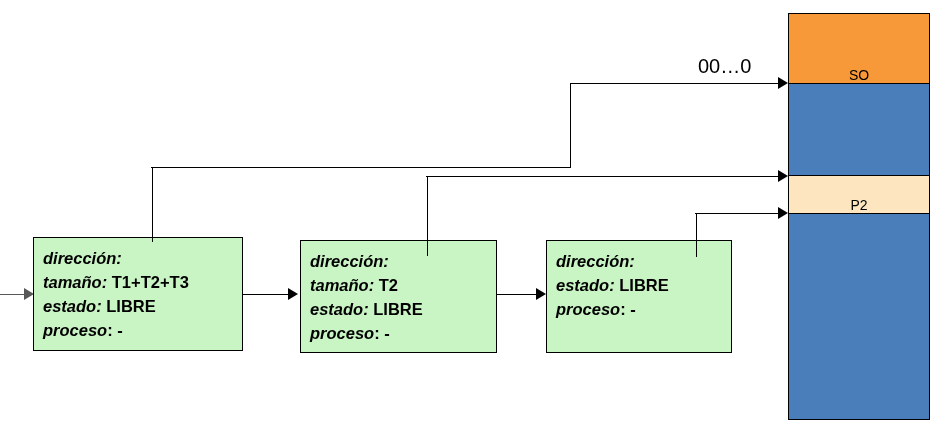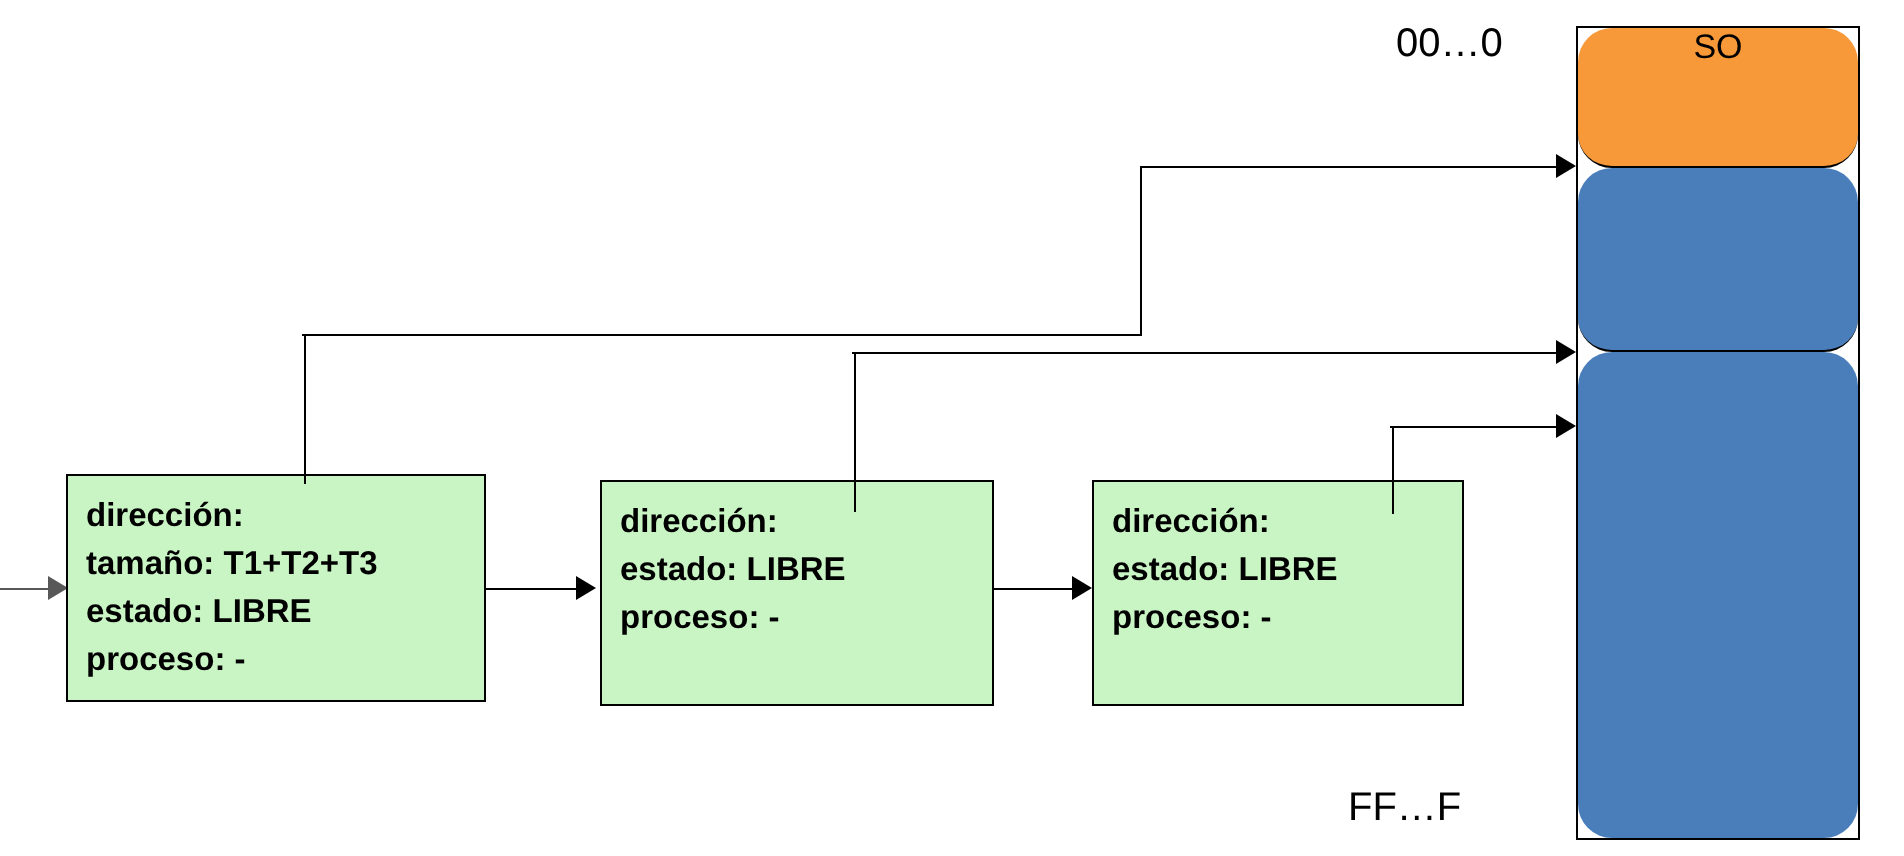--- a/index.html
+++ b/index.html
@@ -18,46 +18,47 @@
     border:1.5px solid #000000;
     box-sizing:border-box;
     padding:8px 0 0 9px;
   }
   .desc-line{
     font-size:16.5px;
     line-height:24px;
     color:#000000;
     white-space:nowrap;
   }
-  .desc-key{font-weight:bold;}
+  .desc-key{font-weight:bold;font-style:italic;}
   .desc-val{font-weight:bold;}
 
   
   #mem-bar{
     position:absolute;
     left:788px;top:13px;
     width:142px;height:407px;
     border:1.5px solid #000000;
     box-sizing:border-box;
     display:flex;flex-direction:column;
   }
   .mem-seg{
     position:relative;
     box-sizing:border-box;
-    display:flex;align-items:flex-start;justify-content:center;
-    font-size:17px;color:#000000;border-radius:17px;
+    display:flex;align-items:flex-end;justify-content:center;
+    font-size:14px;color:#000000;
   }
   .seg-div{border-bottom:1.5px solid #000000;}
 
   
   .addr{
     position:absolute;
     font-size:20px;
     color:#000000;
     white-space:nowrap;
+    margin-top:44px;
   }
 
   
   .h-line{position:absolute;height:0;border-top:1.6px solid #000000;}
   .v-line{position:absolute;width:0;border-left:1.6px solid #000000;}
   .h-line-grey{position:absolute;height:0;border-top:1.8px solid #585858;}
 
   .arrow-blk{
     position:absolute;
     width:0;height:0;
@@ -92,20 +93,23 @@
       <span class="desc-key">estado:</span>&nbsp;<span class="desc-val">LIBRE</span>
     </div>
     <div class="desc-line">
       <span class="desc-key">proceso</span><span class="desc-val">: -</span>
     </div>
   </div>
 
   <div class="desc-box" style="left:300px;top:240px;width:197px;height:113px;">
     <div class="desc-line">
       <span class="desc-key">dirección:</span><span class="desc-val"></span>
+    </div>
+    <div class="desc-line">
+      <span class="desc-key">tamaño:</span>&nbsp;<span class="desc-val">T2</span>
     </div>
     <div class="desc-line">
       <span class="desc-key">estado:</span>&nbsp;<span class="desc-val">LIBRE</span>
     </div>
     <div class="desc-line">
       <span class="desc-key">proceso</span><span class="desc-val">: -</span>
     </div>
   </div>
 
   <div class="desc-box" style="left:546px;top:240px;width:186px;height:113px;">
@@ -143,18 +147,21 @@
   <div class="addr" style="left:698px;top:11px;">00…0</div>
   <div class="addr" style="left:674px;top:393px;">FF…F</div>
 
   <div id="mem-bar">
     <div class="mem-seg seg-div" style="height:70px;background:#f79939;">
       <span>SO</span>
     </div>
     <div class="mem-seg seg-div" style="height:92px;background:#4a7ebb;">
       <span></span>
     </div>
+    <div class="mem-seg seg-div" style="height:38px;background:#fce5bf;">
+      <span>P2</span>
+    </div>
     <div class="mem-seg" style="flex:1;background:#4a7ebb;">
       <span></span>
     </div>
   </div>
 
 </div>
 
 </body></html>

